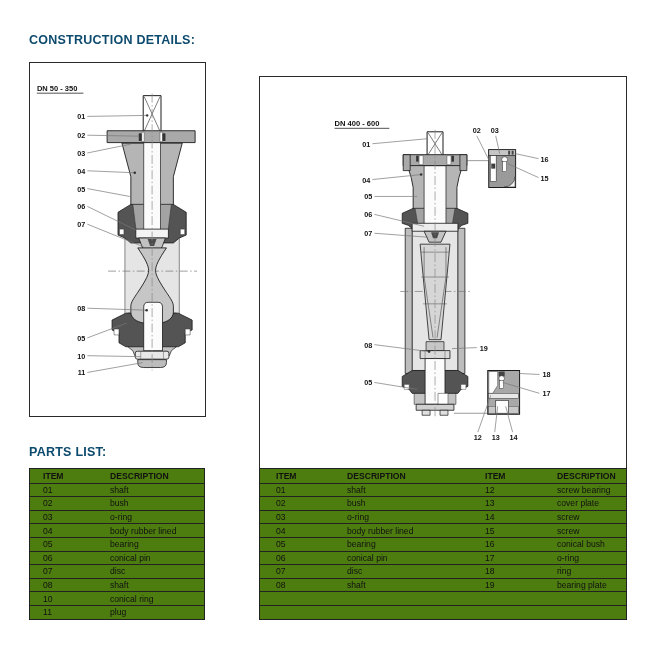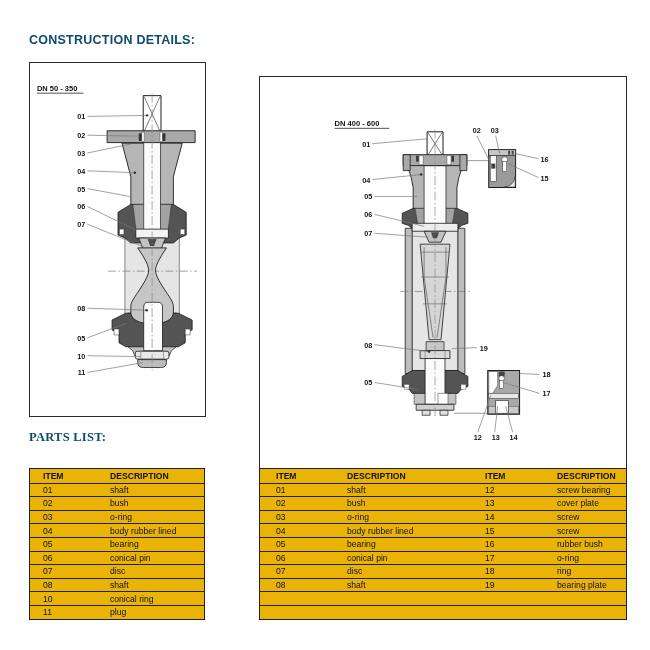--- a/index.html
+++ b/index.html
@@ -4,32 +4,32 @@
 <style>
   html,body{margin:0;padding:0;}
   body{
     width:650px;height:650px;background:#ffffff;position:relative;
     font-family:"Liberation Sans", sans-serif;color:#111;overflow:hidden;
   }
   .section-title{
     position:absolute;font-weight:bold;font-size:12.5px;letter-spacing:.25px;color:#0c4a6e;white-space:nowrap;
   }
   #construction-title{left:29px;top:33px;}
-  #parts-title{left:29px;top:430px;font-family:Liberation Serif, serif;}
+  #parts-title{left:29px;top:445px;}
   .diagram-box{position:absolute;border:1.2px solid #2a2a2a;background:#fff;box-sizing:border-box;}
   #box-left{left:29px;top:62px;width:177px;height:355px;}
   #box-right{left:259px;top:63px;width:368px;height:404px;margin-top:13px;}
   .diagram-box svg{display:block;width:100%;height:100%;}
 
   svg text.callout{font-family:"Liberation Sans",sans-serif;font-size:7.3px;font-weight:bold;fill:#111;}
   svg text.range{font-family:"Liberation Sans",sans-serif;font-size:7.6px;font-weight:bold;fill:#111;}
 
   table.parts{
     position:absolute;border-collapse:collapse;table-layout:fixed;
-    font-size:8.6px;line-height:10px;color:#111;background:#eab308;
+    font-size:8.6px;line-height:10px;color:#111;background:#4d7c0f;
     border:1.3px solid #222;
   }
   #table-left{left:29px;top:468px;width:176px;}
   #table-right{left:259px;top:468px;width:368px;}
   table.parts th, table.parts td{
     border-bottom:1px solid #222;padding:0;height:12.6px;
     text-align:left;vertical-align:middle;overflow:hidden;white-space:nowrap;
   }
   table.parts th{font-weight:bold;height:13.6px;}
   #table-left th:nth-child(1), #table-left td:nth-child(1){width:58px;padding-left:13px;}
@@ -358,21 +358,21 @@
         <tr>
           <td>04</td>
           <td>body rubber lined</td>
           <td>15</td>
           <td>screw</td>
         </tr>
         <tr>
           <td>05</td>
           <td>bearing</td>
           <td>16</td>
-          <td>rubber bush</td>
+          <td>conical bush</td>
         </tr>
         <tr>
           <td>06</td>
           <td>conical pin</td>
           <td>17</td>
           <td>o-ring</td>
         </tr>
         <tr>
           <td>07</td>
           <td>disc</td>

